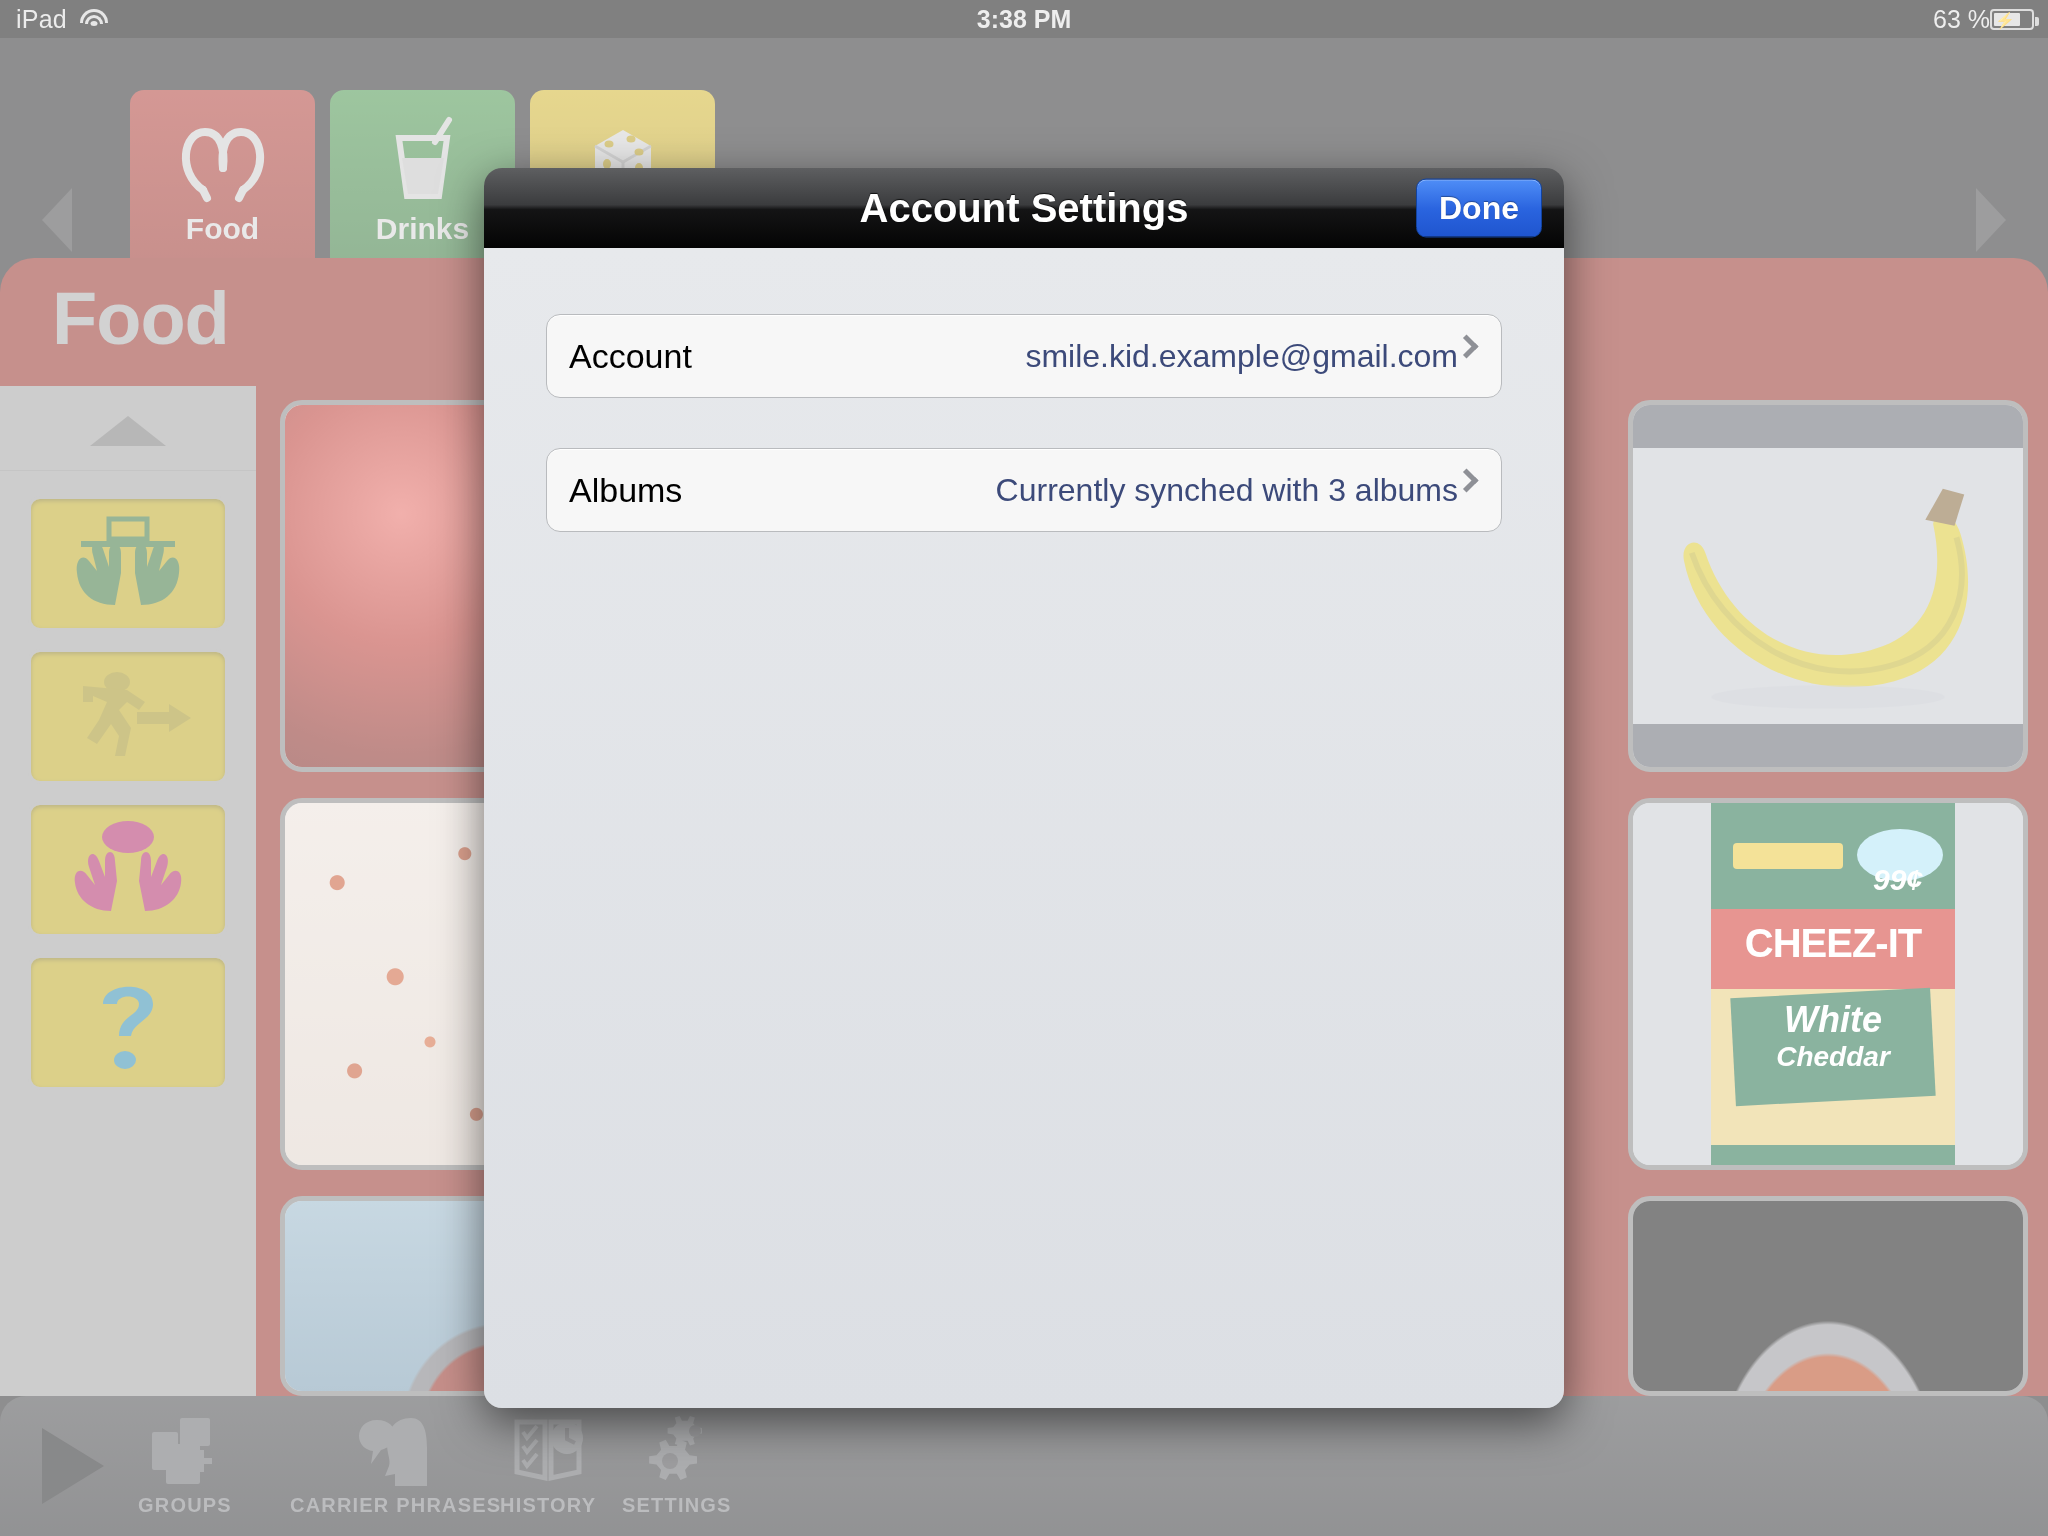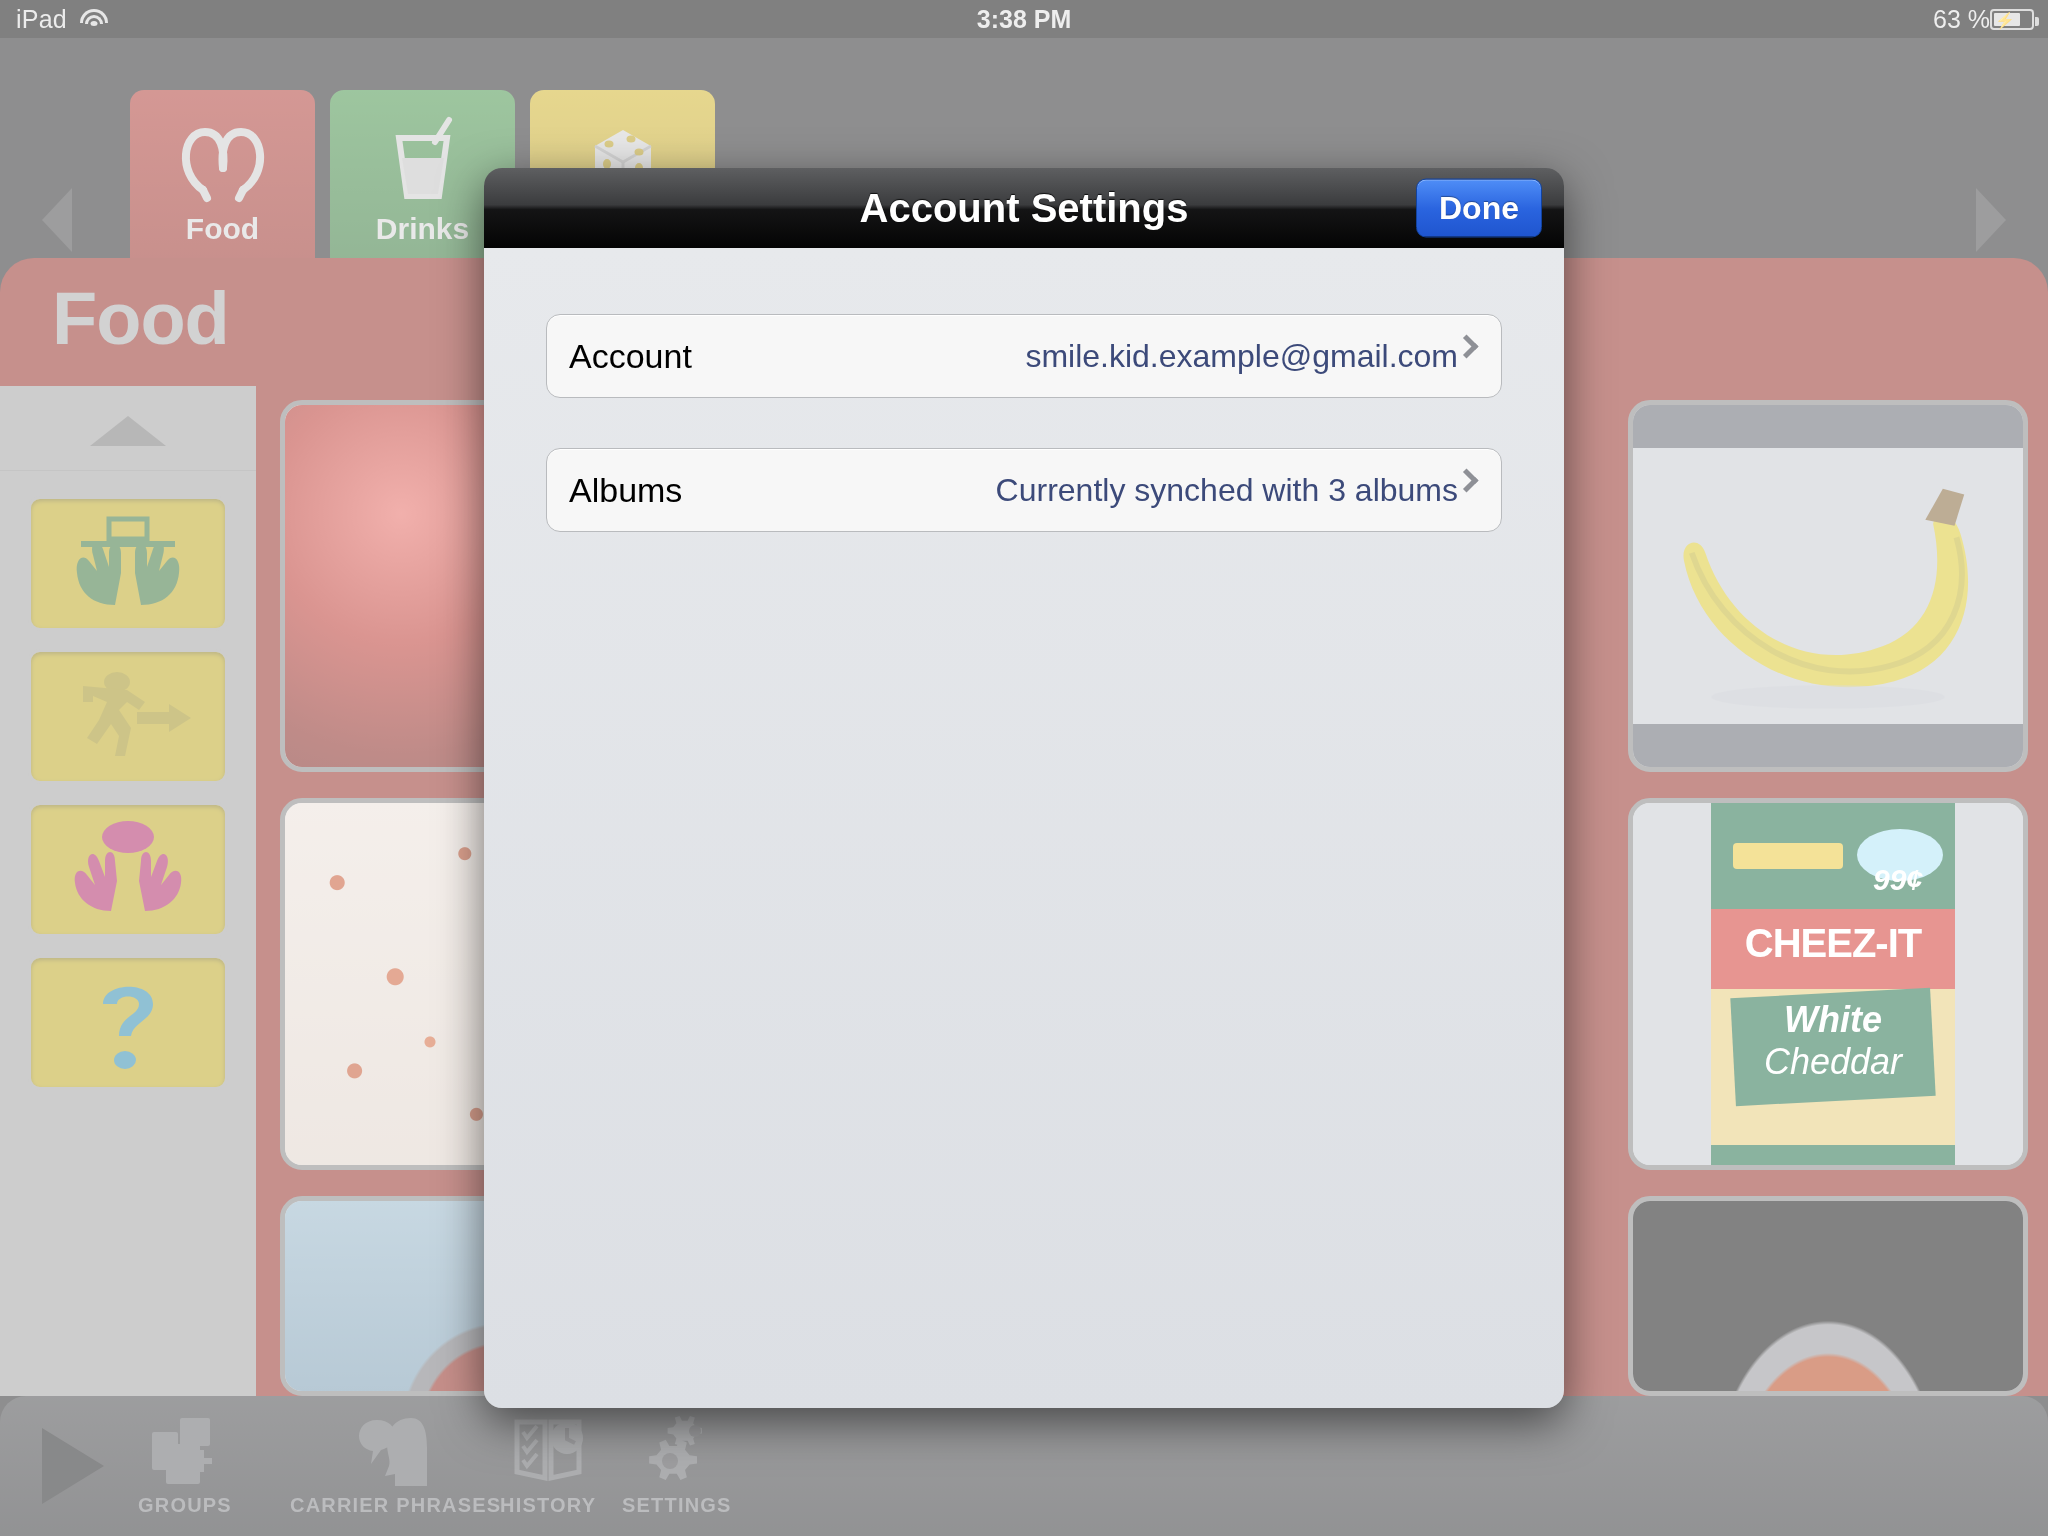--- a/index.html
+++ b/index.html
@@ -301,21 +301,21 @@
         <div class="tile-pic" style="background:#c3c7cc;">
           <div style="position:absolute; left:78px; top:0; width:244px; height:372px; background:#e5c873;">
             <div style="position:absolute;inset:0 0 auto 0;height:106px;background:#14673f;"></div>
             <div style="position:absolute;left:22px;top:40px;width:110px;height:26px;background:#e8c531;border-radius:4px;"></div>
             <div style="position:absolute;right:12px;top:26px;width:86px;height:52px;background:#a9e2f5;border-radius:50%;"></div>
             <div style="position:absolute;right:22px;top:32px;width:70px;text-align:center;color:#fff;font-size:30px;font-weight:700;font-style:italic;margin-top:28px;">99¢</div>
             <div style="position:absolute;left:0;top:106px;width:244px;height:80px;background:#cf2a22;"></div>
             <div style="position:absolute;left:0;top:118px;width:244px;text-align:center;color:#fff;font-size:40px;font-weight:700;letter-spacing:-1px;">CHEEZ-IT</div>
             <div style="position:absolute;left:22px;top:190px;width:200px;height:108px;background:#14673f;transform:rotate(-3deg);"></div>
             <div style="position:absolute;left:0;top:196px;width:244px;text-align:center;color:#fff;font-size:36px;font-style:italic;font-weight:700;">White</div>
-            <div style="position:absolute;left:0;top:238px;width:244px;text-align:center;color:#fff;font-size:36px;font-style:italic;font-weight:400;">Cheddar</div>
+            <div style="position:absolute;left:0;top:238px;width:244px;text-align:center;color:#fff;font-size:28px;font-style:italic;font-weight:700;">Cheddar</div>
             <div style="position:absolute;left:0;bottom:0;width:244px;height:30px;background:#14673f;"></div>
           </div>
         </div>
       </div>
 
       <div class="grid-tile" style="left:1628px; top:810px; width:400px; height:200px;">
         <div class="tile-pic" style="background:
                radial-gradient(ellipse at 50% 150%, #b2380d 0 32%, #8d8d92 33% 40%, transparent 41%),
                #050505;"></div>
       </div>

